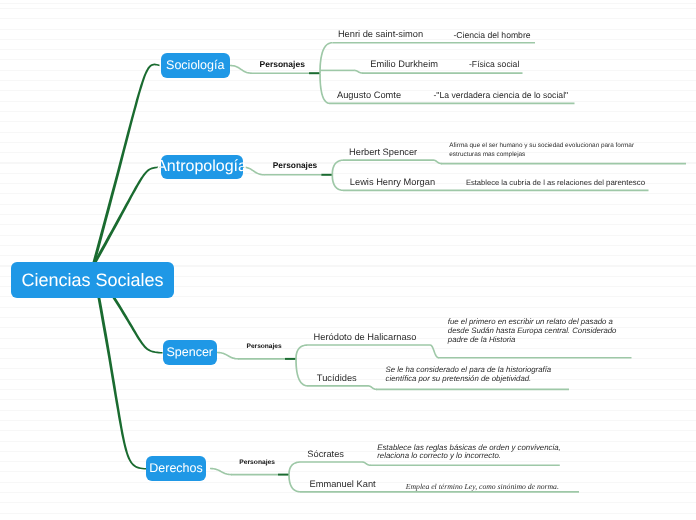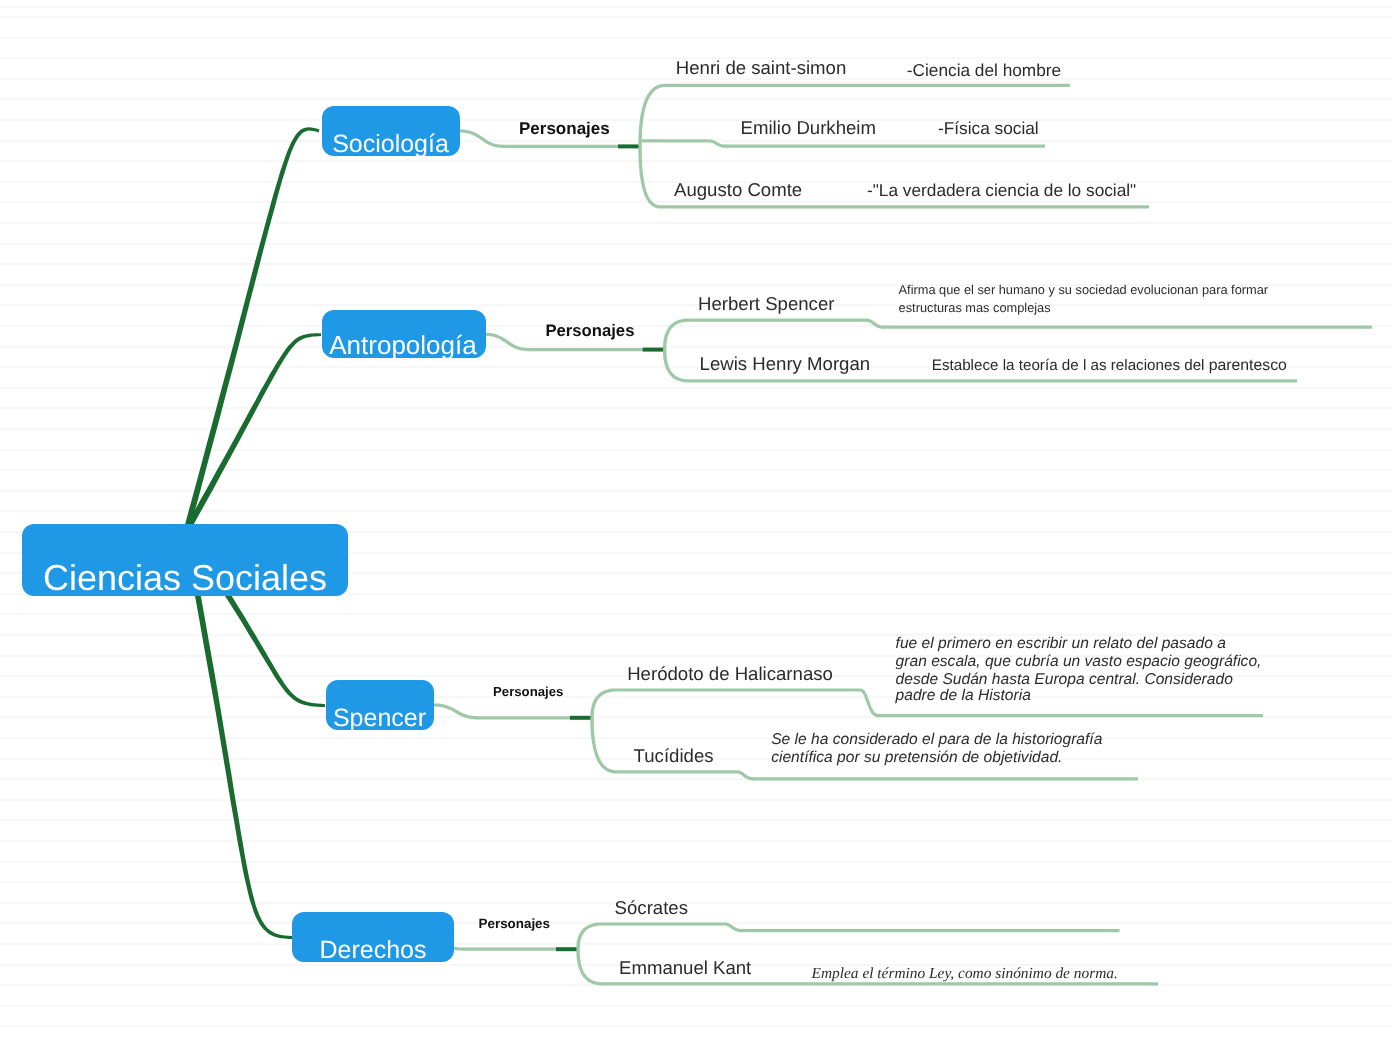--- a/index.html
+++ b/index.html
@@ -8,21 +8,21 @@
        font-family:"Liberation Sans",sans-serif;
        -webkit-font-smoothing:antialiased;text-rendering:geometricPrecision;}
   #canvas{position:relative;width:696px;height:520px;background:#fff;overflow:hidden;}
   #grid{position:absolute;left:0;top:0;width:696px;height:520px;
         background-image:repeating-linear-gradient(to bottom,
           rgba(0,0,0,0.030) 0px, rgba(0,0,0,0.030) 1px,
           rgba(255,255,255,0) 1px, rgba(255,255,255,0) 10.3px);
         background-position:0 8px;}
   svg#links{position:absolute;left:0;top:0;width:696px;height:520px;display:block;}
   .node{position:absolute;background:#1f98e6;color:#fff;border-radius:6px;
-        display:flex;align-items:flex-end;justify-content:center;white-space:nowrap;
+        display:flex;align-items:center;justify-content:center;white-space:nowrap;
         box-sizing:border-box;line-height:1;}
   .root-node{font-size:18px;}
   .node span{transform:translateZ(0);}
   .topic-node{}
   .conn-label{position:absolute;white-space:nowrap;color:#111;font-weight:bold;line-height:0;transform:translateZ(0);}
   .leaf-name{position:absolute;white-space:nowrap;color:#2b2b2b;font-size:9.3px;line-height:0;transform:translateZ(0);}
   .desc{position:absolute;color:#2b2b2b;transform:translateZ(0);white-space:nowrap;}
   .desc div{white-space:nowrap;}
   .desc.it{font-style:italic;}
 </style>
@@ -84,47 +84,50 @@
   <div class="node topic-node" style="left:160.5px;top:53.0px;width:69.5px;height:25.0px;font-size:12.5px;">
     <span>Sociología</span>
   </div>
   <div class="conn-label" style="left:259.5px;top:63.54px;font-size:8.5px;">Personajes</div>
   <div class="leaf-name" style="left:337.9px;top:34.24px;">Henri de saint-simon</div>
   <div class="desc" style="left:453.4px;top:31.15px;width:110px;font-size:8.65px;line-height:9.5px;">-Ciencia del hombre</div>
   <div class="leaf-name" style="left:370.3px;top:64.14px;">Emilio Durkheim</div>
   <div class="desc" style="left:469.0px;top:59.85px;width:80px;font-size:8.65px;line-height:9.5px;">-Física social</div>
   <div class="leaf-name" style="left:337.0px;top:95.24px;">Augusto Comte</div>
   <div class="desc" style="left:433.5px;top:91.05px;width:160px;font-size:8.65px;line-height:9.5px;">-"La verdadera ciencia de lo social"</div>
-  <div class="node topic-node" style="left:160.5px;top:154.8px;width:82.0px;height:24.7px;font-size:13px;">
+  <div class="node topic-node" style="left:160.5px;top:154.8px;width:82.0px;height:24.7px;font-size:16px;">
     <span>Antropología</span>
   </div>
   <div class="conn-label" style="left:272.7px;top:164.59px;font-size:8.35px;">Personajes</div>
   <div class="leaf-name" style="left:349.0px;top:151.84px;">Herbert Spencer</div>
   <div class="desc" style="left:449.3px;top:141.81px;width:190px;font-size:6.4px;line-height:8.7px;">
       <div>Afirma que el ser humano y su sociedad evolucionan para formar</div>
       <div>estructuras mas complejas</div>
     </div>
   <div class="leaf-name" style="left:349.8px;top:182.24px;">Lewis Henry Morgan</div>
-  <div class="desc" style="left:465.9px;top:178.76px;width:235px;font-size:7.6px;line-height:8.7px;"><span>Establece la teoría de l as relaciones del</span> <span style="font-size:7.9px">parentesco</span></div>
+  <div class="desc" style="left:465.9px;top:178.76px;width:235px;font-size:7.6px;line-height:8.7px;"><span>Establece la cubría de l as relaciones del</span> <span style="font-size:7.9px">parentesco</span></div>
   <div class="node topic-node" style="left:162.5px;top:340.0px;width:54.5px;height:25.0px;font-size:12.5px;">
     <span>Spencer</span>
   </div>
   <div class="conn-label" style="left:246.5px;top:347.44px;font-size:6.6px;">Personajes</div>
   <div class="leaf-name" style="left:313.6px;top:336.64px;">Heródoto de Halicarnaso</div>
   <div class="desc it" style="left:447.8px;top:318.08px;width:185px;font-size:7.8px;line-height:8.8px;">
       <div>fue el primero en escribir un relato del pasado a</div>
-      <div>gran escala, que cubría un vasto espacio geográfico,</div>
       <div>desde Sudán hasta Europa central. Considerado</div>
       <div>padre de la Historia</div>
     </div>
   <div class="leaf-name" style="left:316.8px;top:377.64px;">Tucídides</div>
   <div class="desc it" style="left:385.6px;top:366.08px;width:178px;font-size:7.8px;line-height:8.8px;">
       <div>Se le ha considerado el para de la historiografía</div>
       <div>científica por su pretensión de objetividad.</div>
     </div>
-  <div class="node topic-node" style="left:146.0px;top:456.0px;width:81px;height:25.0px;font-size:12.5px;">
+  <div class="node topic-node" style="left:146.0px;top:456.0px;width:60px;height:25.0px;font-size:12.5px;">
     <span>Derechos</span>
   </div>
   <div class="conn-label" style="left:239.3px;top:463.48px;font-size:6.7px;">Personajes</div>
   <div class="leaf-name" style="left:307.3px;top:453.64px;">Sócrates</div>
+  <div class="desc it" style="left:377.2px;top:443.60px;width:190px;font-size:7.85px;line-height:8.6px;">
+      <div>Establece las reglas básicas de orden y convivencia,</div>
+      <div>relaciona lo correcto y lo incorrecto.</div>
+    </div>
   <div class="leaf-name" style="left:309.5px;top:483.54px;">Emmanuel Kant</div>
   <div class="desc it" style="left:405.8px;top:483.15px;width:200px;font-size:7.7px;line-height:8.6px;font-family:Liberation Serif, serif;">Emplea el término Ley, como sinónimo de norma.</div>
 </div>
 
 </body></html>

